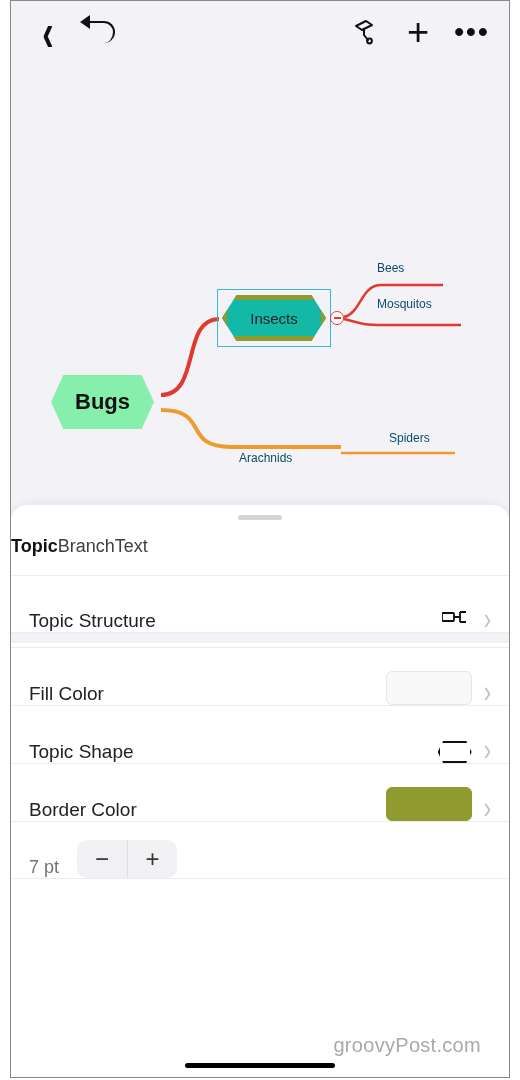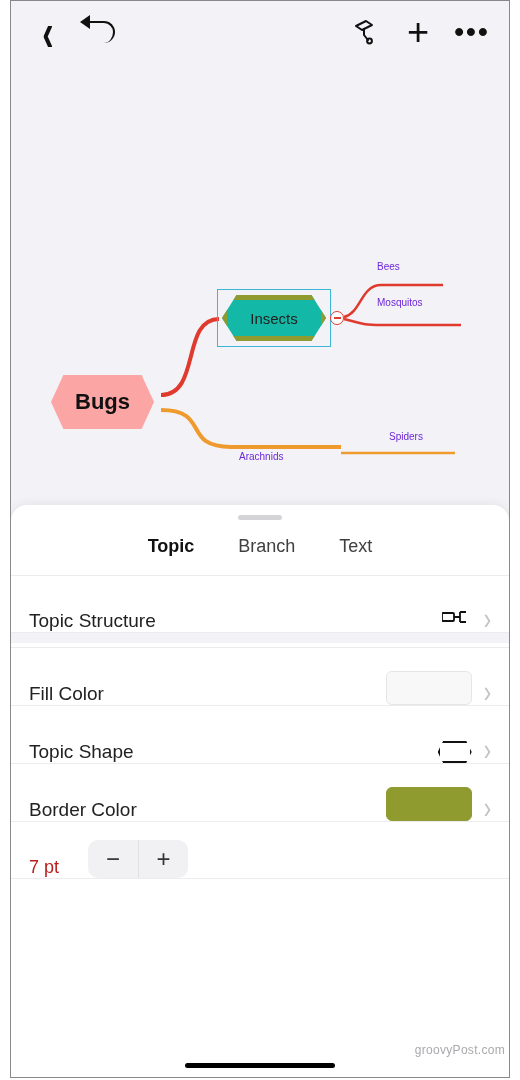--- a/index.html
+++ b/index.html
@@ -54,21 +54,21 @@
   .more-dots { font-size: 28px; letter-spacing: 2px; font-weight: 800; }
   
   .canvas {
     position: relative;
     height: 440px;
   }
   .canvas svg { position: absolute; left:0; top:0; }
   .root-node {
     position: absolute;
     left: 40px; top: 312px;
-    background: #fca5a5;
+    background: #86efac;
     padding: 14px 24px;
     font-weight: 800;
     font-size: 22px;
     clip-path: polygon(12% 0, 88% 0, 100% 50%, 88% 100%, 12% 100%, 0 50%);
     color: #111;
   }
   .insects-wrap {
     position: absolute;
     left: 206px; top: 226px;
     width: 114px; height: 58px;
@@ -91,43 +91,42 @@
     border: 1.5px solid #e03a2f;
     border-radius: 50%;
     background: #fff;
     display:flex;align-items:center;justify-content:center;
   }
   .conn-circle::after{
     content:""; width:7px; height:1.5px; background:#e03a2f;
   }
   .label {
     position: absolute;
-    font-size: 10px;
-    color: #6d28d9;
+    font-size: 12px;
+    color: #0c4a6e;
   }
   
   .sheet {
     position: absolute;
     left: 0; right: 0; bottom: 0;
     height: 572px;
     background: #fff;
     border-top-left-radius: 16px;
     border-top-right-radius: 16px;
     box-shadow: 0 -2px 10px rgba(0,0,0,0.06);
   }
   .grabber {
     width: 44px; height: 5px;
     background: #d4d4d7;
     border-radius: 3px;
     margin: 10px auto 6px;
   }
   .tabs {
     display: flex;
-    justify-content: center;
-    gap: 44px;
+    justify-content: flex-start;
     padding: 10px 0 18px;
     font-size: 18px;
   }
   .tab { color: #404040; }
   .tab.active { color: #111; font-weight: 700; }
   .row {
     display: flex;
     align-items: flex-end;
     height: 58px;
     padding: 0 18px;
@@ -156,35 +155,35 @@
     background: #f1f1f4;
     border-radius: 10px;
     overflow: hidden;
   }
   .stepper .sbtn {
     width: 50px; height: 38px;
     display:flex;align-items:center;justify-content:center;
     font-size: 24px; color:#333;
   }
   .stepper .sbtn + .sbtn { border-left: 1px solid #e0e0e3; }
-  .val { margin-right: 29px; color:#b91c1c; font-size:18px; }
+  .val { margin-right: 18px; color:#737373; font-size:18px; }
   .struct-icon svg { width: 30px; height: 20px; }
   .bottom-border { border-bottom: 1px solid #ececef; }
   .home-indicator {
     position: absolute;
     bottom: 9px; left: 50%;
     transform: translateX(-50%);
     width: 150px; height: 5px;
     background: #000;
     border-radius: 3px;
   }
   .watermark {
     position: absolute;
-    right: 4px; bottom: 20px;
-    font-size: 12px;
+    right: 28px; bottom: 20px;
+    font-size: 20px;
     color: #a9a9ad;
     letter-spacing: 0.3px;
   }
 </style>
 </head>
 <body>
 
 <div class="frame">
 
   <div class="toolbar">

